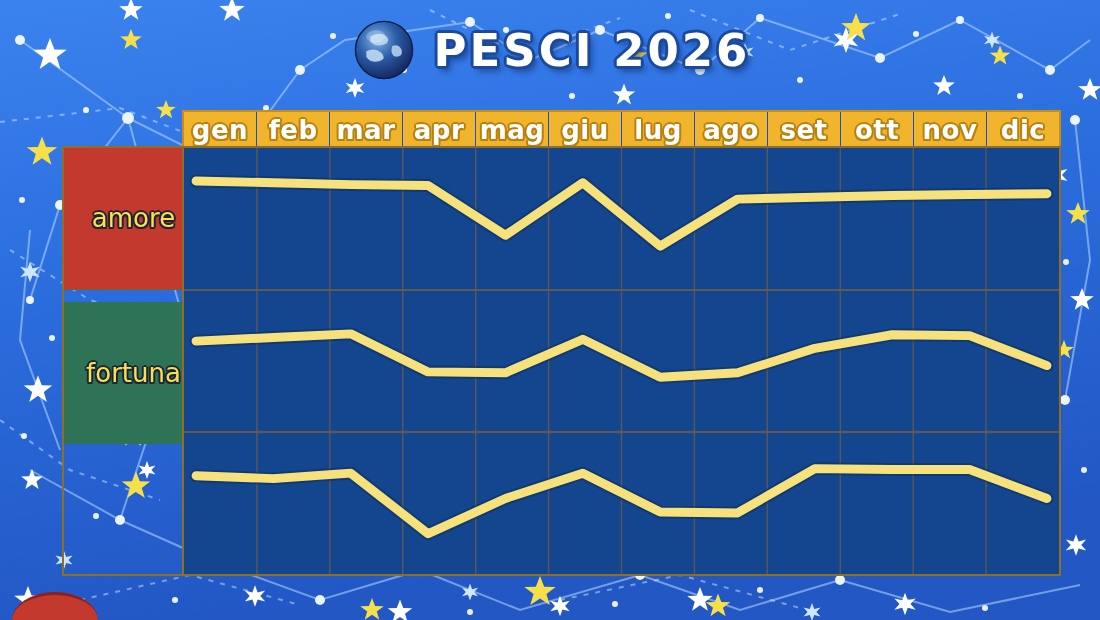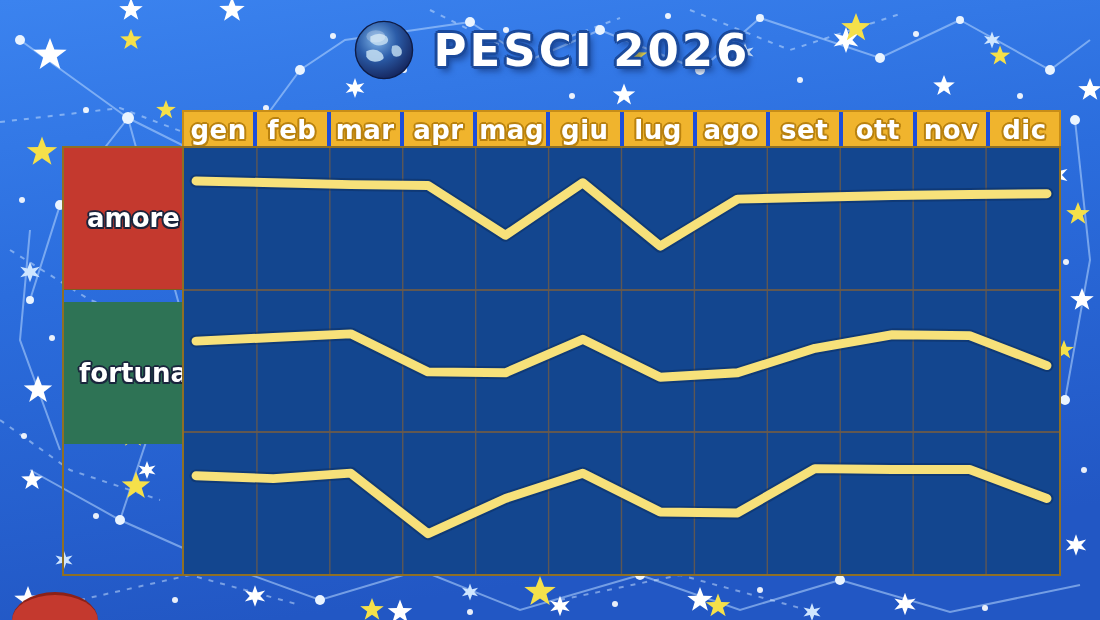--- a/index.html
+++ b/index.html
@@ -51,21 +51,21 @@
     left: 120px; top: 0;
     width: 879px; height: 39px;
     display: flex;
     background: #f0b42d;
     border: 2px solid #c88d17;
     border-bottom: 2px solid #b07f14;
   }
   .month-cell {
     flex: 1 1 0;
     display: flex; align-items: center; justify-content: center;
-    border-right: 4px solid #1d4ed8;
+    border-right: 1px solid #1d4ed8;
     color: #ffffff;
     font-size: 26px;
     font-weight: 700;
     letter-spacing: .5px;
     text-shadow:
       1.5px 1.5px 0 #b9820f, -1.5px 1.5px 0 #b9820f,
       1.5px -1.5px 0 #b9820f, -1.5px -1.5px 0 #b9820f,
       0 2px 0 #b9820f, 2px 0 0 #b9820f, 0 -2px 0 #b9820f, -2px 0 0 #b9820f;
   }
   .month-cell:last-child { border-right: none; }
@@ -75,23 +75,23 @@
     position: absolute;
     left: 0; top: 36px;
     width: 122px; height: 430px;
     border: 2px solid #8e6f25;
   }
   .row-label {
     width: 100%;
     height: 33.3333%;
     display: flex; align-items: center; justify-content: center;
     border-bottom: 1px solid #7d5f1f;
-    color: #ffffff;
+    color: #fde047;
     font-size: 26px;
-    font-weight: 700;
+    font-weight: 400;
     text-shadow:
       1.5px 1.5px 0 rgba(25,35,60,.85), -1.5px 1.5px 0 rgba(25,35,60,.85),
       1.5px -1.5px 0 rgba(25,35,60,.85), -1.5px -1.5px 0 rgba(25,35,60,.85),
       0 2px 0 rgba(25,35,60,.85), 2px 0 0 rgba(25,35,60,.85),
       0 -2px 0 rgba(25,35,60,.85), -2px 0 0 rgba(25,35,60,.85);
     padding-left: 21px;
   }
   .row-label:last-child { border-bottom: none; margin-top: 12px; }
 
   

